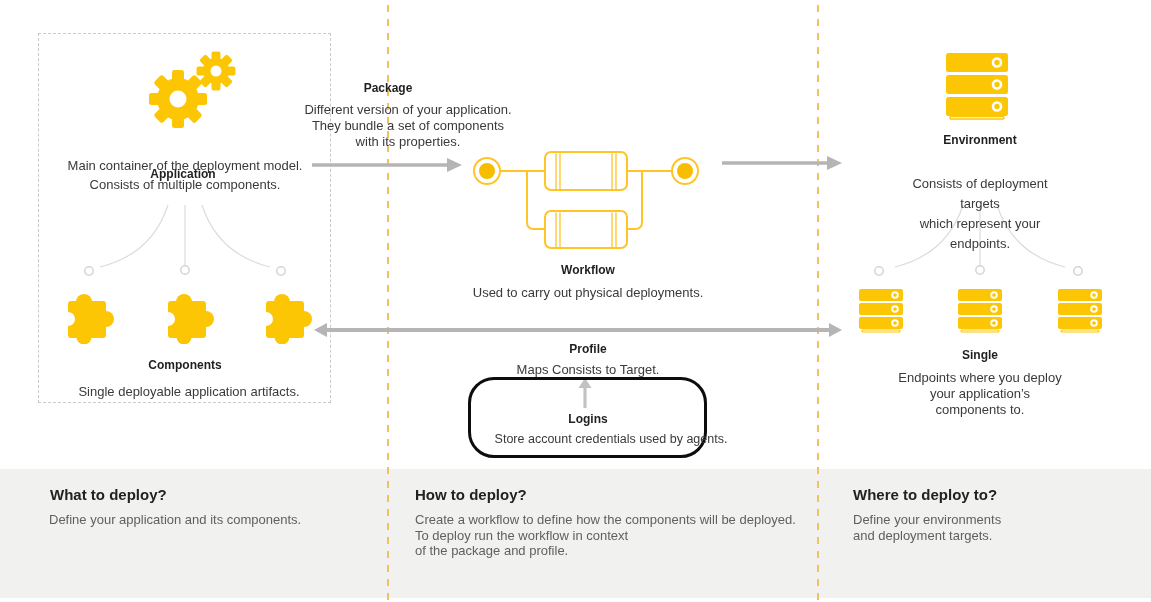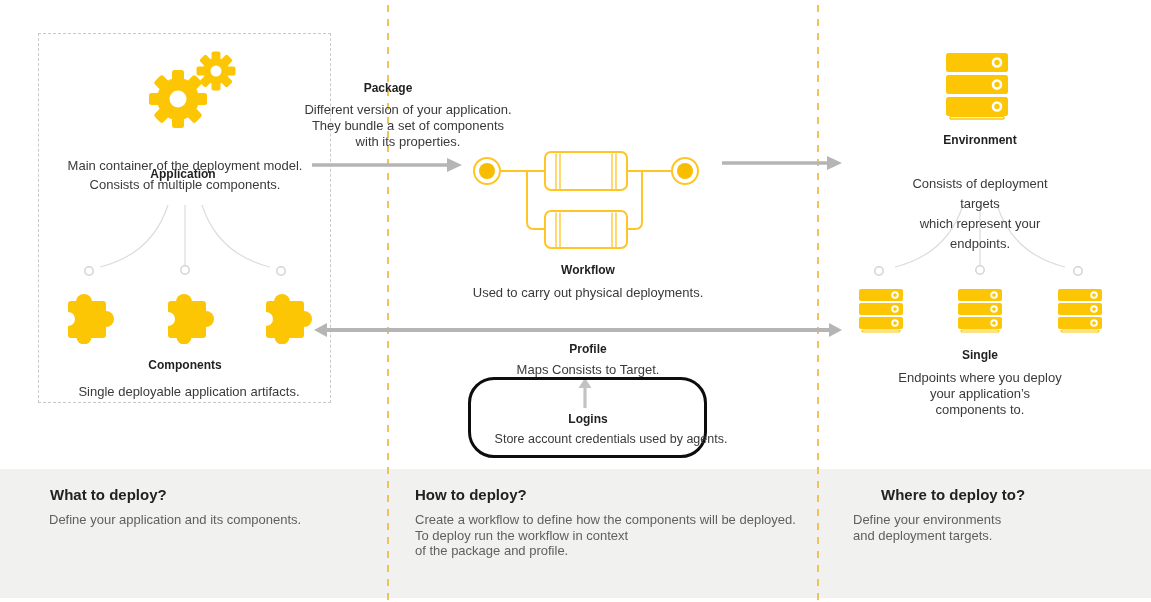--- a/index.html
+++ b/index.html
@@ -247,17 +247,17 @@
 components to.</div>
 
   <div class="f-title" style="left:50px;top:486px;">What to deploy?</div>
   <div class="f-desc" style="left:49px;top:512px;">Define your application and its components.</div>
 
   <div class="f-title" style="left:415px;top:486px;">How to deploy?</div>
   <div class="f-desc" style="left:415px;top:512px;">Create a workflow to define how the components will be deployed.
 To deploy run the workflow in context
 of the package and profile.</div>
 
-  <div class="f-title" style="left:853px;top:486px;margin-left:28px;">Where to deploy to?</div>
+  <div class="f-title" style="left:853px;top:486px;">Where to deploy to?</div>
   <div class="f-desc" style="left:853px;top:512px;">Define your environments
 and deployment targets.</div>
 
 </div>
 
 </body></html>

